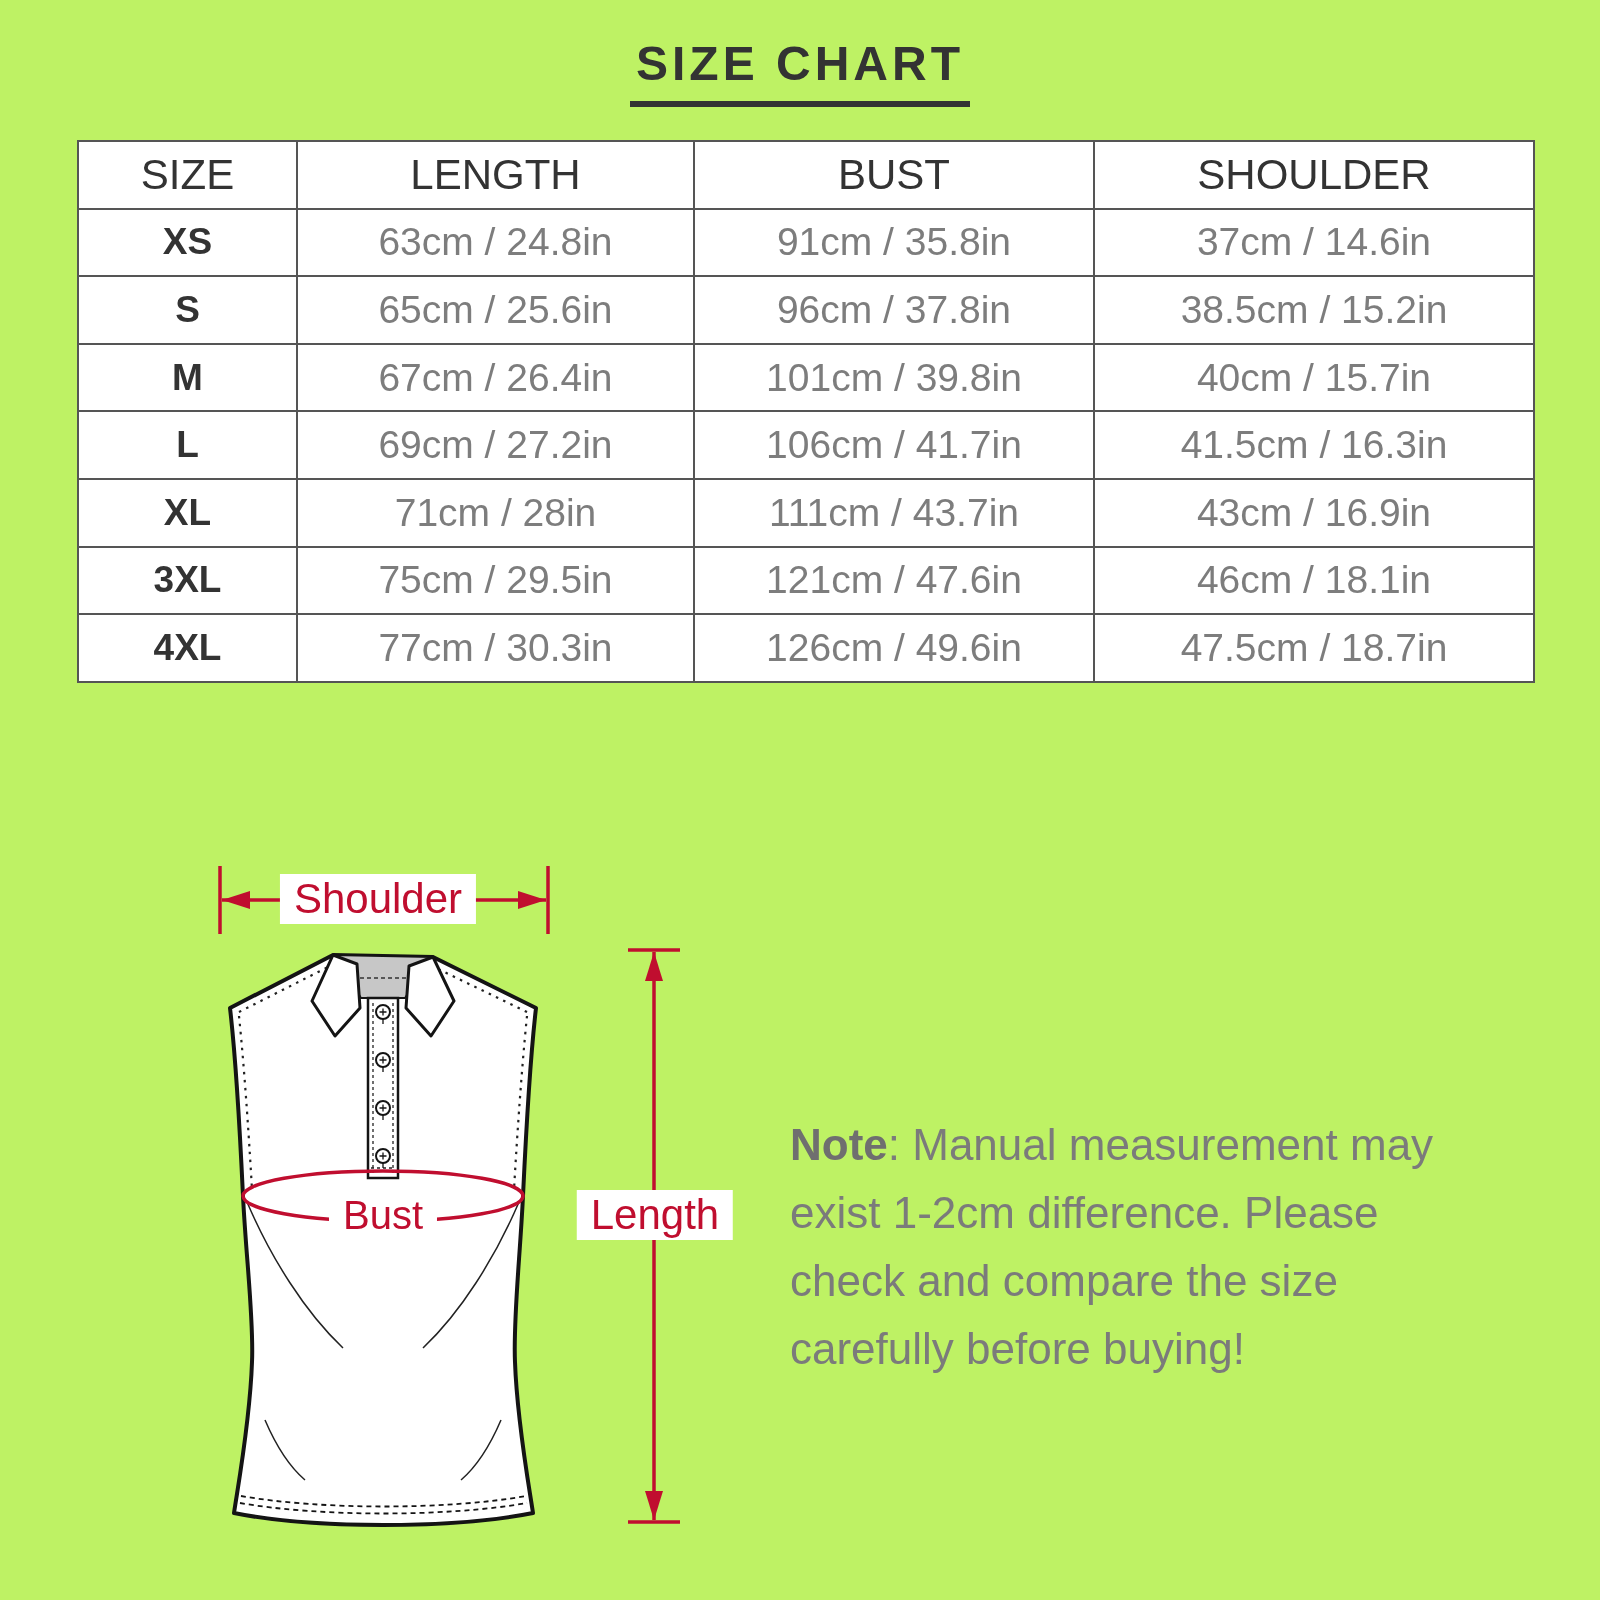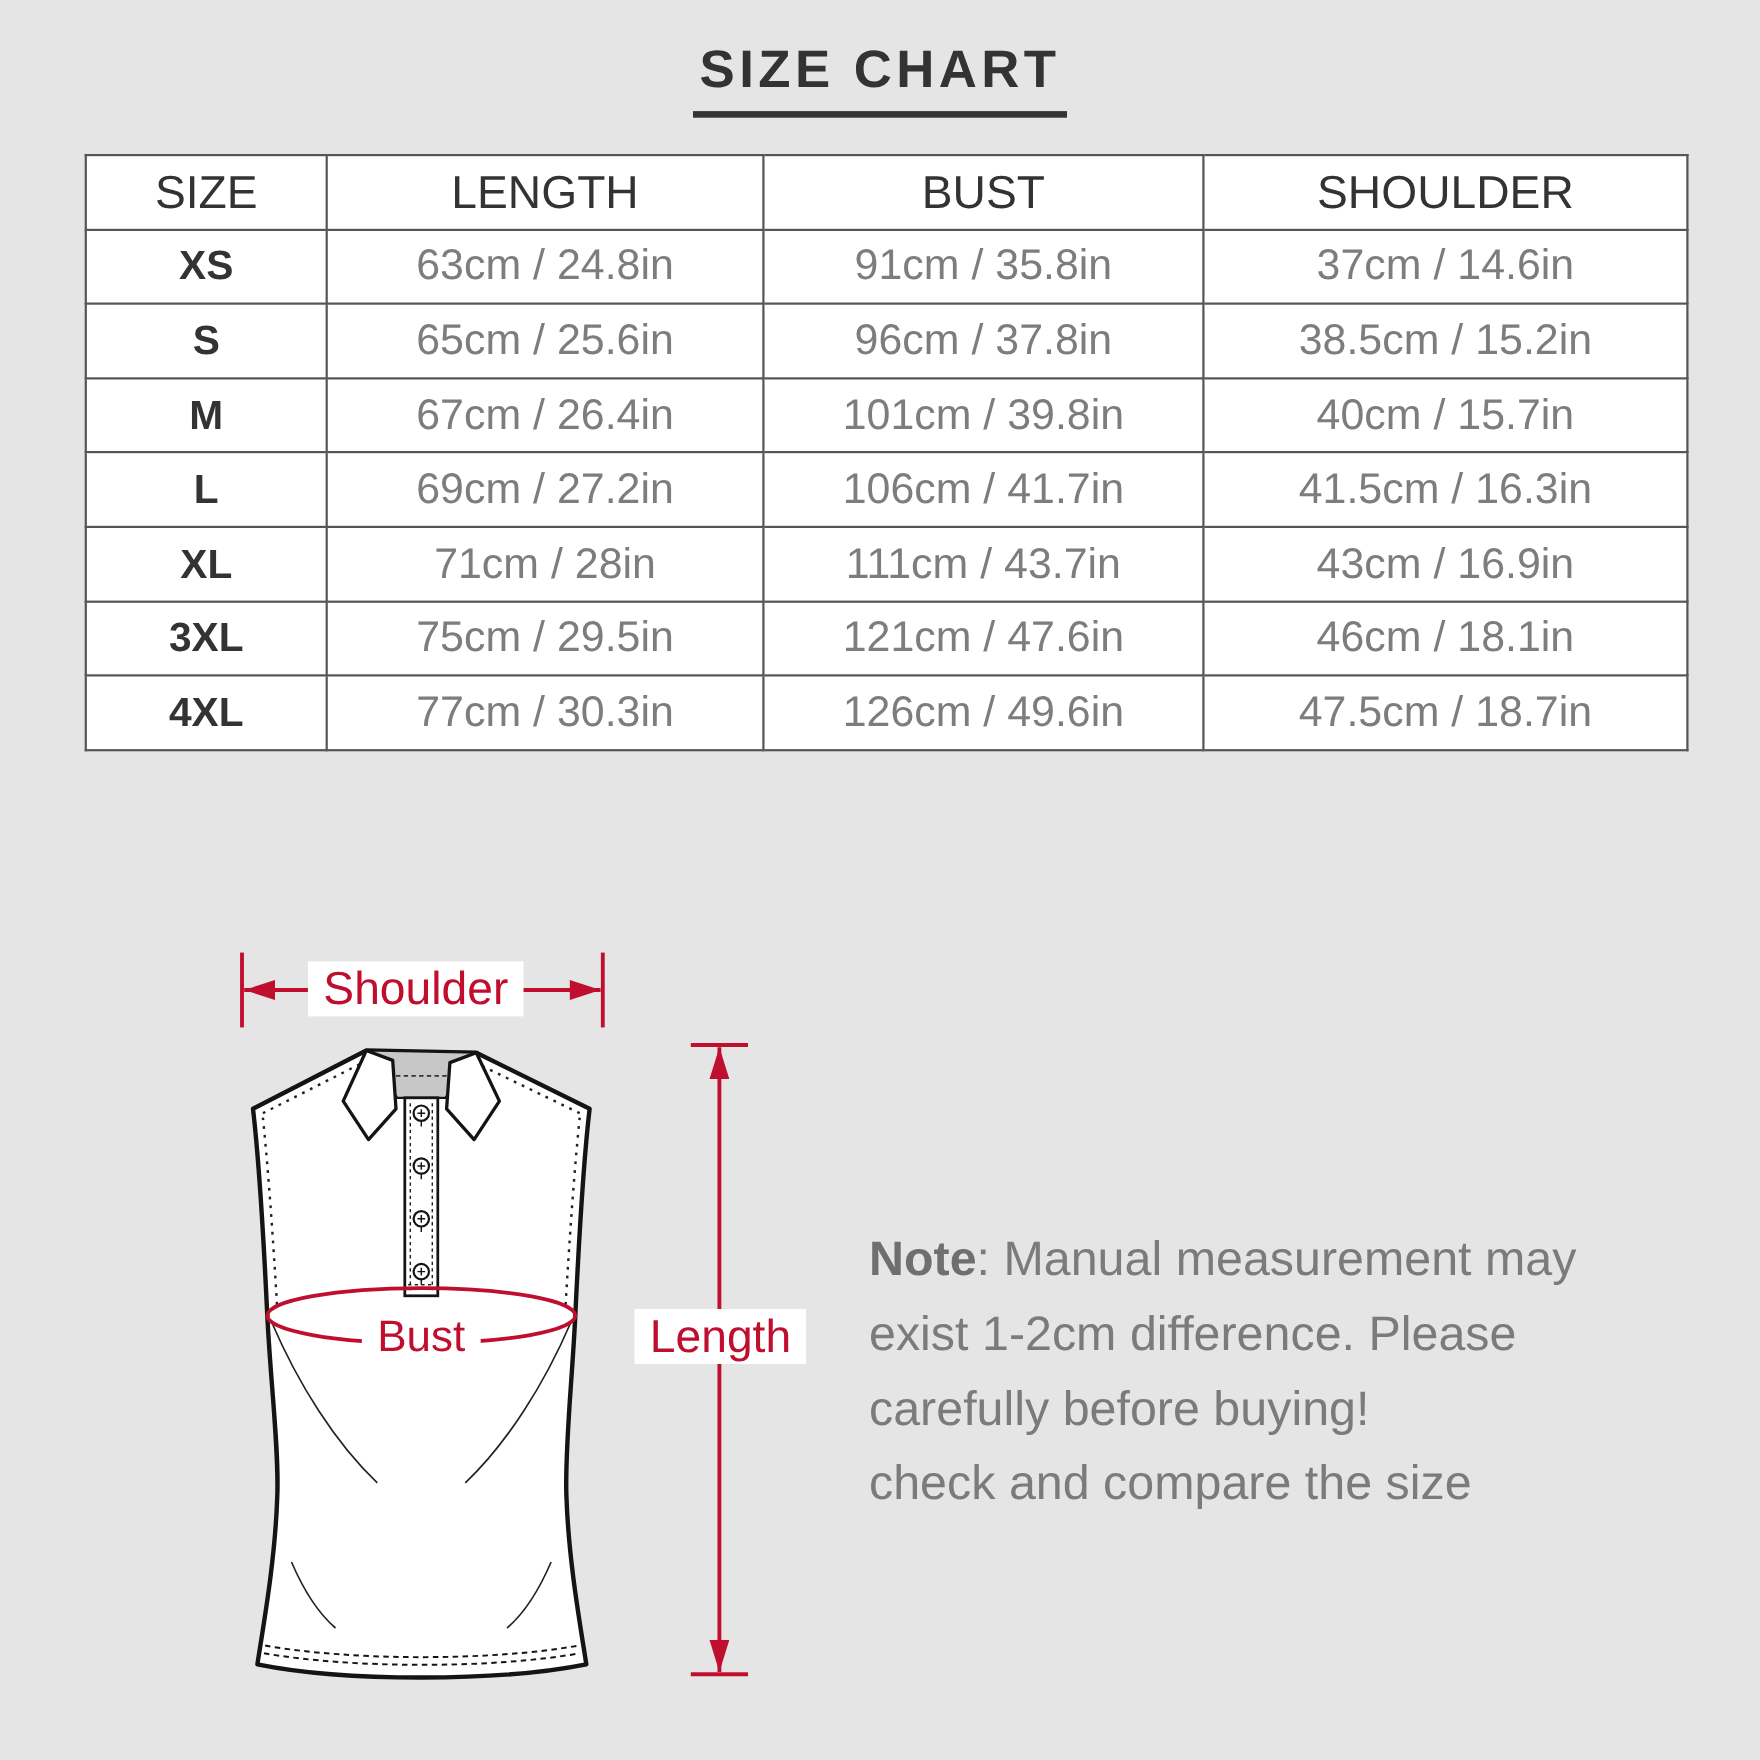--- a/index.html
+++ b/index.html
@@ -6,21 +6,21 @@
     --accent:#c00e2f;
     --heading:#333333;
     --cell:#7d7d7d;
     --tborder:#555555;
     --collar:#c7c7c7;
     --ink:#141414;
   }
   *{margin:0;padding:0;box-sizing:border-box;}
   html,body{background:#ffffff;}
   body{font-family:"Liberation Sans", sans-serif;}
-  .canvas{position:relative;width:1600px;height:1600px;background:#e5e5e5;overflow:hidden;}
+  .canvas{position:relative;width:1600px;height:1600px;background:#bef264;overflow:hidden;}
 
   
   .title-wrap{position:absolute;top:36px;left:0;width:1600px;text-align:center;}
   .title{display:inline-block;font-size:48px;font-weight:bold;letter-spacing:4px;
          color:var(--heading);border-bottom:6px solid var(--heading);padding:0 6px 10px 6px;}
 
   
   table.size-table{position:absolute;left:77px;top:140px;width:1456px;
                    border-collapse:collapse;table-layout:fixed;}
   .size-table th,.size-table td{border:2px solid var(--tborder);height:67.6px;
@@ -189,17 +189,17 @@
     <ellipse cx="170" cy="268" rx="140" ry="25" class="red-stroke"></ellipse>
   </svg>
 
   <div class="measure-label" style="left:378px;top:899px;">Shoulder</div>
   <div class="measure-label" style="left:383px;top:1215px;font-size:40px;">Bust</div>
   <div class="measure-label" style="left:655px;top:1215px;">Length</div>
 
   <div class="note">
     <div><b>Note</b><span>: Manual measurement may</span></div>
     <div>exist 1-2cm difference. Please</div>
+    <div>check and compare the size</div>
     <div>carefully before buying!</div>
-    <div>check and compare the size</div>
   </div>
 
 </div>
 
 </body></html>

